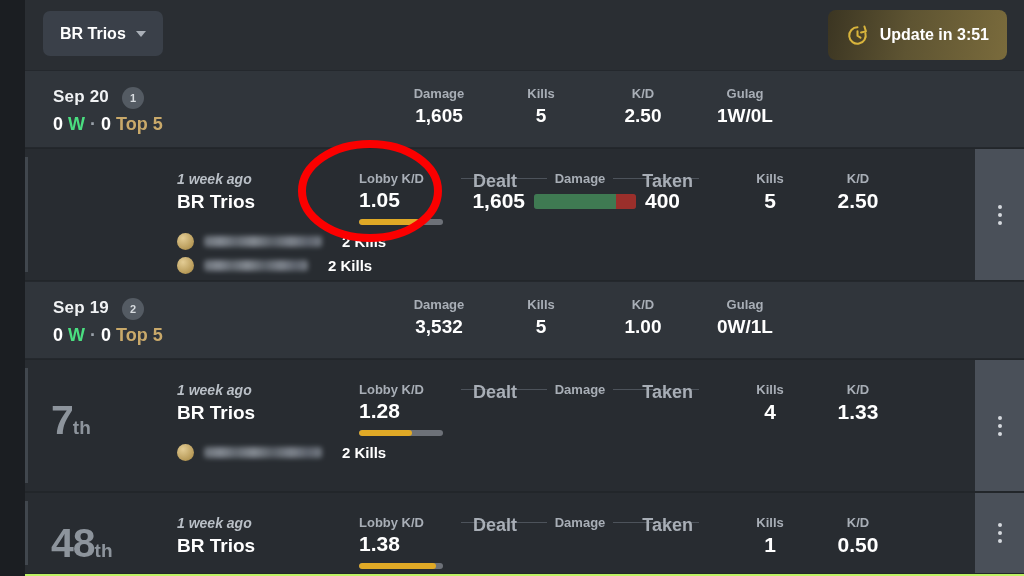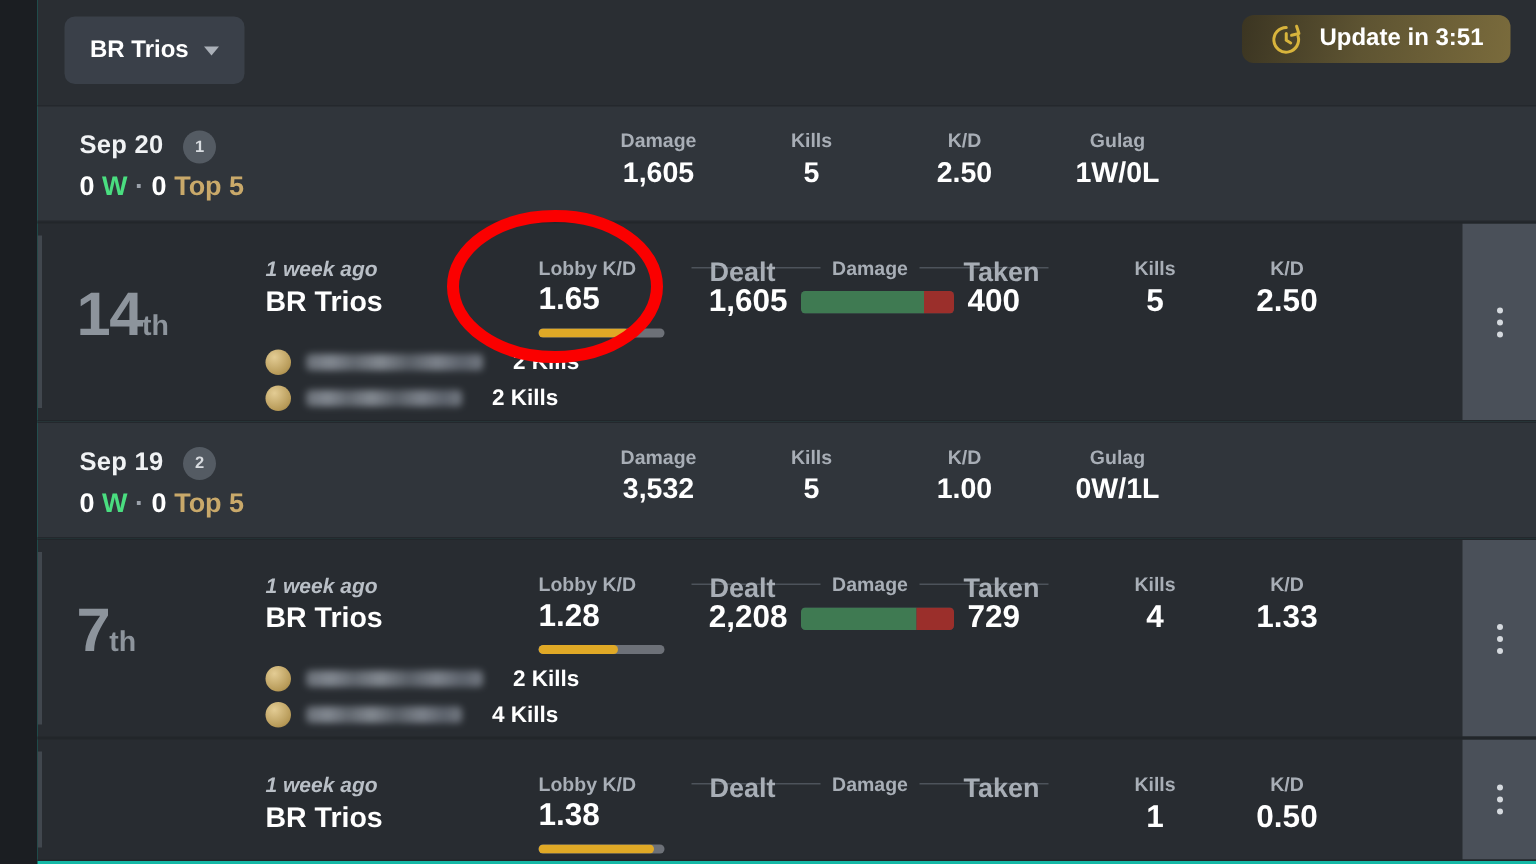--- a/index.html
+++ b/index.html
@@ -7,38 +7,38 @@
   body {
     background:#1b1e22;
     font-family:"Liberation Sans", sans-serif;
     color:#ffffff;
     overflow:hidden;
     position:relative;
   }
 
   
   #app { position:absolute; inset:0; background:#1b1e22; }
-  #page { position:absolute; left:25px; top:0; right:0; bottom:0; background:#14b8a6; }
+  #page { position:absolute; left:25px; top:0; right:0; bottom:0; background:#bef264; }
 
   
   .toolbar { position:relative; height:70px; background:#2a2e33; }
   .filter-group { position:absolute; left:18px; top:11px; display:flex; gap:14px; }
   .filter-btn {
     background:#3a4049; border:none; border-radius:7px;
     height:45px; padding:0 17px;
     display:flex; align-items:center; gap:10px;
     color:#fff; font-size:16px; font-weight:bold; cursor:pointer;
     font-family:"Liberation Sans", sans-serif;
   }
   .caret { width:0; height:0; border-left:5px solid transparent; border-right:5px solid transparent;
            border-top:6px solid #aab0b8; display:inline-block; }
 
   .update-btn {
     position:absolute; right:17px; top:10px;
-    height:32px; padding:0 18px; border:none; border-radius:8px;
+    height:50px; padding:0 18px; border:none; border-radius:8px;
     background:linear-gradient(100deg,#3b3522 0%,#5e5432 45%,#7a6b3c 100%);
     display:flex; align-items:center; gap:11px; cursor:pointer;
   }
   .update-label { color:#ffffff; font-size:16px; font-weight:bold; white-space:nowrap; }
   .clock-ic { width:23px; height:23px; display:block; }
 
   
   .day-row {
     position:relative; height:78px;
     background:#30353b;
@@ -190,23 +190,20 @@
         <div class="day-stat">
           <div class="lbl">Gulag</div>
           <div class="val">1W/0L</div>
         </div>
       </div>
     </div>
 
     <div class="match">
       <div class="match-accent"></div>
 
-      <div class="place">
-        <span class="num">14</span><span class="suf">th</span>
-      </div>
 
       <div class="meta">
         <div class="ago">1 week ago</div>
         <div class="mode">BR Trios</div>
       </div>
 
       <div class="roster">
         <div class="roster-row">
           <span class="avatar"></span>
           <span class="pname"></span>
@@ -214,21 +211,21 @@
         </div>
         <div class="roster-row">
           <span class="avatar"></span>
           <span class="pname short"></span>
           <span class="pkills">2 Kills</span>
         </div>
       </div>
 
       <div class="lobbykd">
         <div class="lbl">Lobby K/D</div>
-        <div class="val">1.65</div>
+        <div class="val">1.05</div>
         <div class="kd-track">
           <div class="kd-fill" style="width: 72%;"></div>
         </div>
       </div>
 
       <div class="dmg">
         <div class="dmg-head">
           <span class="rule"></span>
           <span class="lbl">Damage</span>
           <span class="rule"></span>
@@ -310,51 +307,38 @@
         <div class="ago">1 week ago</div>
         <div class="mode">BR Trios</div>
       </div>
 
       <div class="roster">
         <div class="roster-row">
           <span class="avatar"></span>
           <span class="pname"></span>
           <span class="pkills">2 Kills</span>
         </div>
-        <div class="roster-row">
-          <span class="avatar"></span>
-          <span class="pname short"></span>
-          <span class="pkills">4 Kills</span>
-        </div>
       </div>
 
       <div class="lobbykd">
         <div class="lbl">Lobby K/D</div>
         <div class="val">1.28</div>
         <div class="kd-track">
           <div class="kd-fill" style="width: 63%;"></div>
         </div>
       </div>
 
       <div class="dmg">
         <div class="dmg-head">
           <span class="rule"></span>
           <span class="lbl">Damage</span>
           <span class="rule"></span>
           <span class="dmg-sub l">Dealt</span>
           <span class="dmg-sub r">Taken</span>
         </div>
-        <div class="dmg-body">
-          <span class="dmg-num left">2,208</span>
-          <span class="dmg-bar">
-            <span class="dmg-dealt" style="width: 75%;"></span>
-            <span class="dmg-taken" style="width: 25%;"></span>
-          </span>
-          <span class="dmg-num right">729</span>
-        </div>
       </div>
 
       <div class="rstats">
         <div class="rstat">
           <div class="lbl">Kills</div>
           <div class="val">4</div>
         </div>
         <div class="rstat">
           <div class="lbl">K/D</div>
           <div class="val">1.33</div>
@@ -366,20 +350,23 @@
             <i></i>
             <i></i>
             <i></i>
           </span>
       </div>
     </div>
 
     <div class="match short">
       <div class="match-accent"></div>
 
+      <div class="place">
+        <span class="num">48</span><span class="suf">th</span>
+      </div>
 
       <div class="meta">
         <div class="ago">1 week ago</div>
         <div class="mode">BR Trios</div>
       </div>
 
       <div class="roster">
         <div class="roster-row">
           
         </div>

